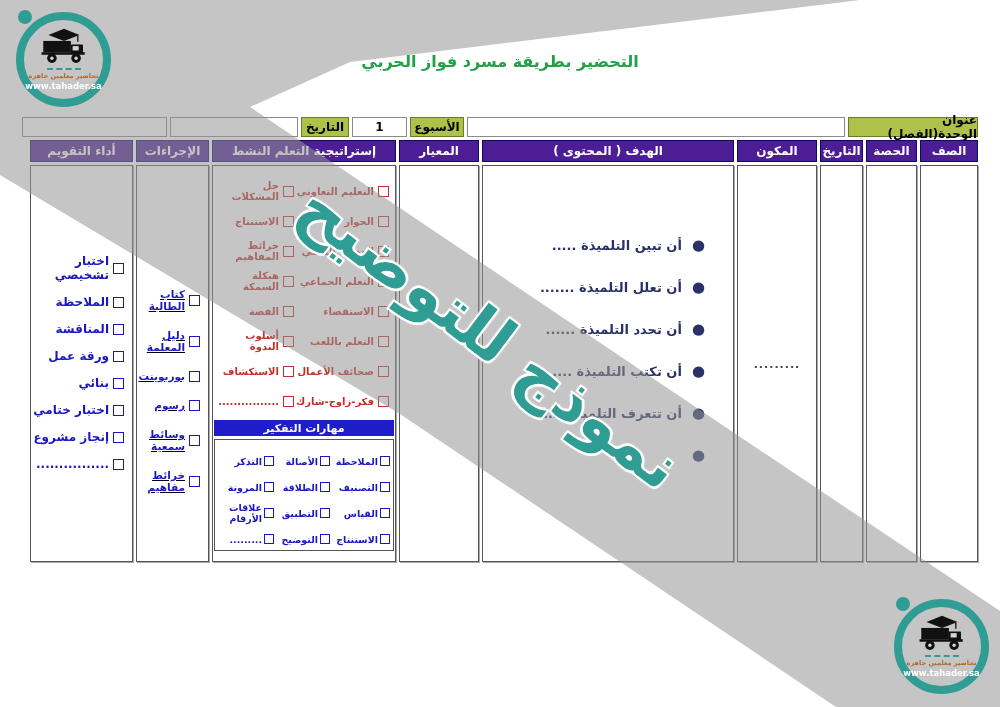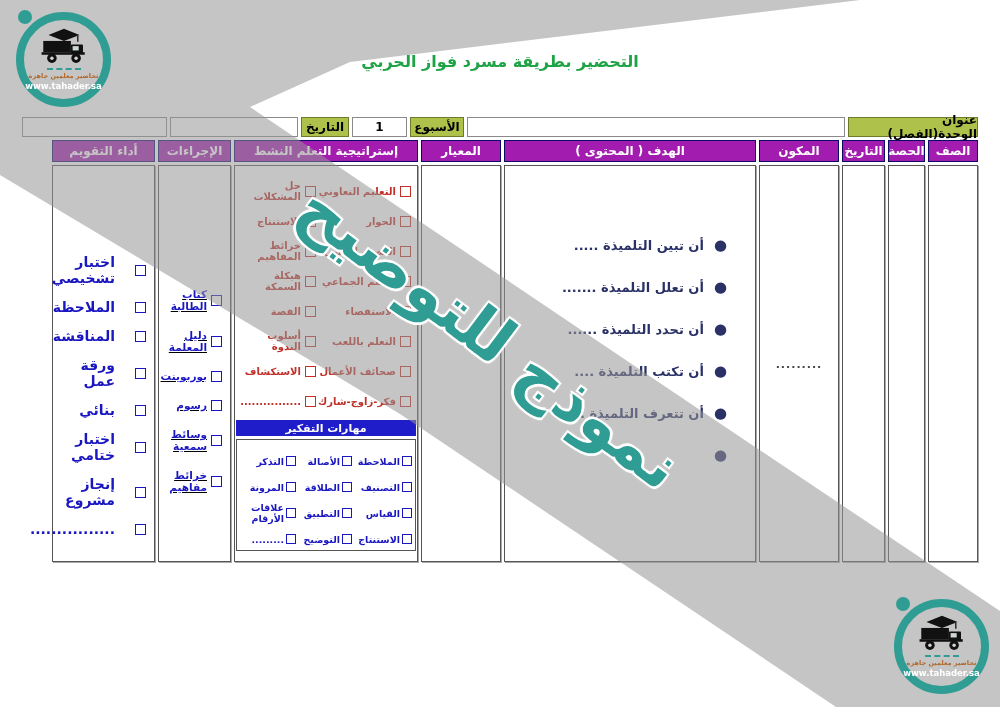--- a/index.html
+++ b/index.html
@@ -25,39 +25,39 @@
   .fgreen{background:#aec24b;border:1px solid #6e7a28;}
   .fwhite{background:#ffffff;border:1px solid #8a8a8a;}
   .w-unitlab{width:130px}.w-unitinp{width:378px}.w-weeklab{width:54px}
   .w-weekinp{width:55px}.w-datelab{width:48px}.w-inpb{width:128px}.w-inpa{width:145px}
   
   .hdr-row{
     position:absolute;top:140px;right:22px;width:956px;height:22px;
     display:flex;flex-direction:row;gap:3px;
   }
   .hcell{height:22px;box-sizing:border-box;flex:none;
-    background:#a21caf;border:1px solid #0b0b66;color:#ffffff;
+    background:#4c1d95;border:1px solid #0b0b66;color:#ffffff;
     display:flex;align-items:center;justify-content:center;
     font-size:12px;font-weight:bold;}
   .body-row{
     position:absolute;top:165px;right:22px;width:956px;height:397px;
     display:flex;flex-direction:row;gap:3px;
   }
   .bcell{height:397px;box-sizing:border-box;flex:none;
     background:#ffffff;border:1px solid #555;box-shadow:1px 1px 0 #aaa;
     position:relative;}
-  .w-class{width:50px}.w-period{width:37px}.w-date{width:43px}.w-comp{width:80px}
+  .w-class{width:58px}.w-period{width:51px}.w-date{width:43px}.w-comp{width:80px}
   .w-obj{width:252px}.w-crit{width:80px}.w-strat{width:184px}.w-proc{width:73px}.w-eval{width:103px}
   
   .item{display:flex;align-items:center;font-weight:bold;}
   .cb{width:9px;height:9px;border:1.5px solid currentColor;background:#fff;
       display:inline-block;flex:none;margin-left:4px;}
   
   .eval-list{padding:88px 8px 0 2px;display:flex;flex-direction:column;gap:13px;}
-  .eval-list .item{font-size:14px;color:#1a17c0;gap:16px;}
+  .eval-list .item{font-size:12px;color:#1a17c0;}
   
   .proc-list{padding:122px 8px 0 2px;display:flex;flex-direction:column;gap:17px;text-decoration:underline;}
   .proc-list .item{font-size:10.5px;color:#1a17c0;}
   
   .strat-grid{padding:10px 6px 0 2px;display:grid;grid-template-columns:95px 79px;
       grid-auto-rows:30px;align-items:center;}
   .strat-grid .item{font-size:10px;color:#c03028;}
   .think-banner{margin:4px 1px 0;height:16px;background:#1f1cc9;color:#fff;
       font-size:11px;font-weight:bold;display:flex;align-items:center;justify-content:center;}
   .think-box{border:1px solid #555;margin:3px 1px 0;height:112px;box-sizing:border-box;

